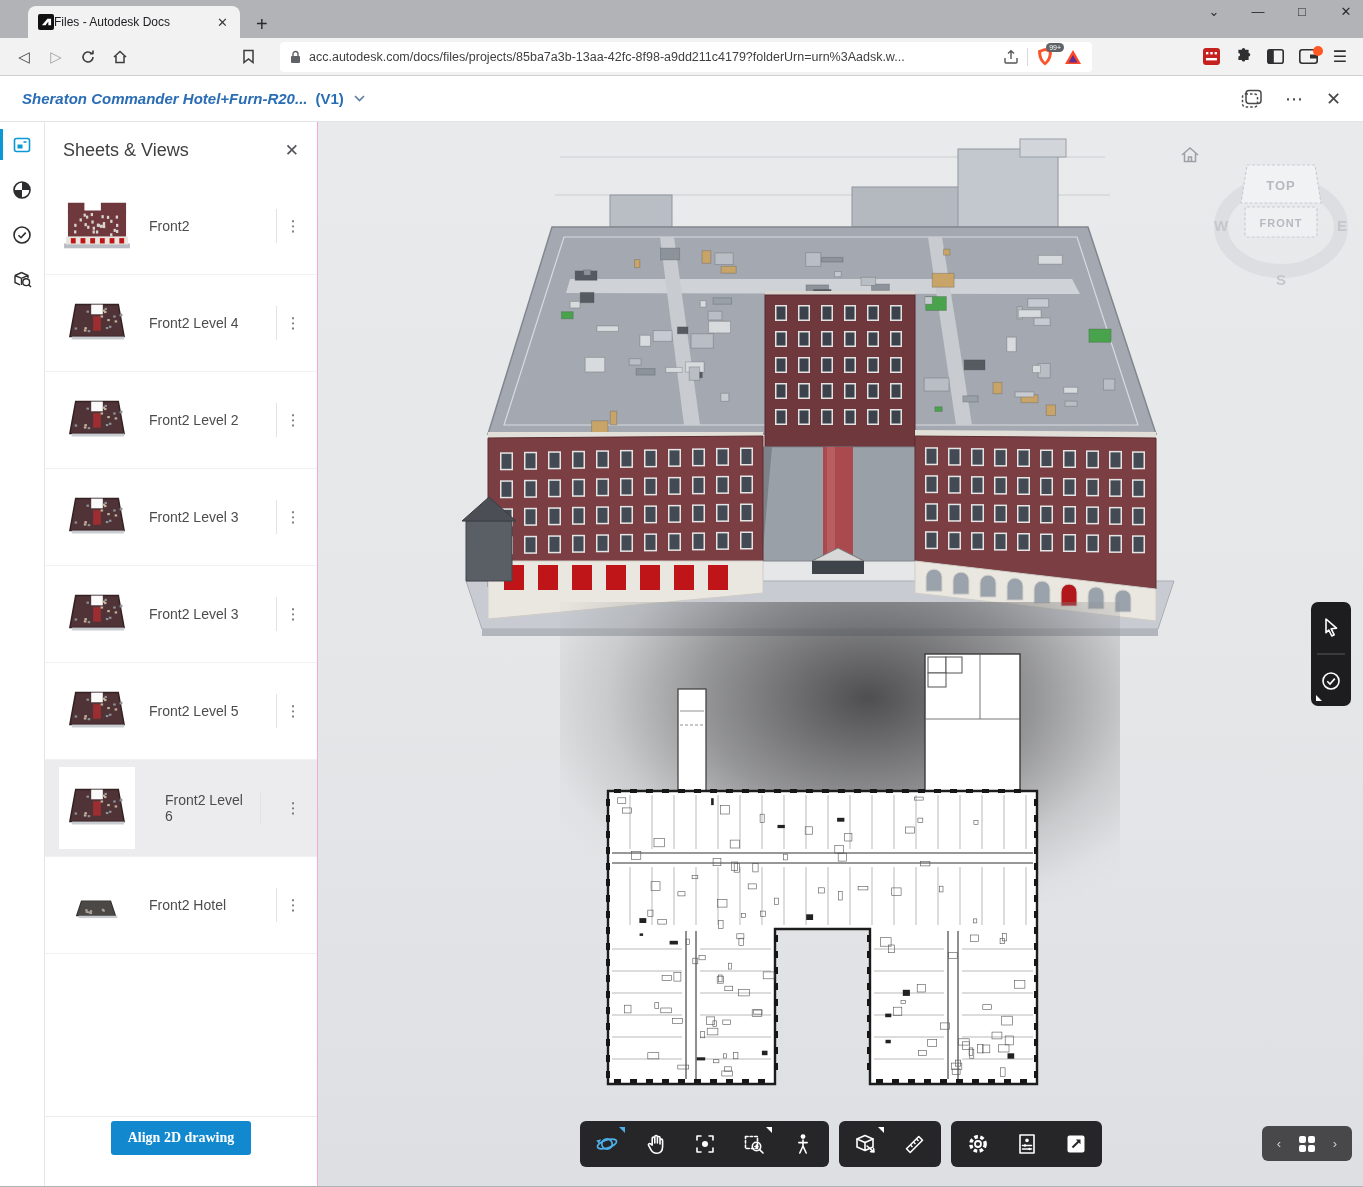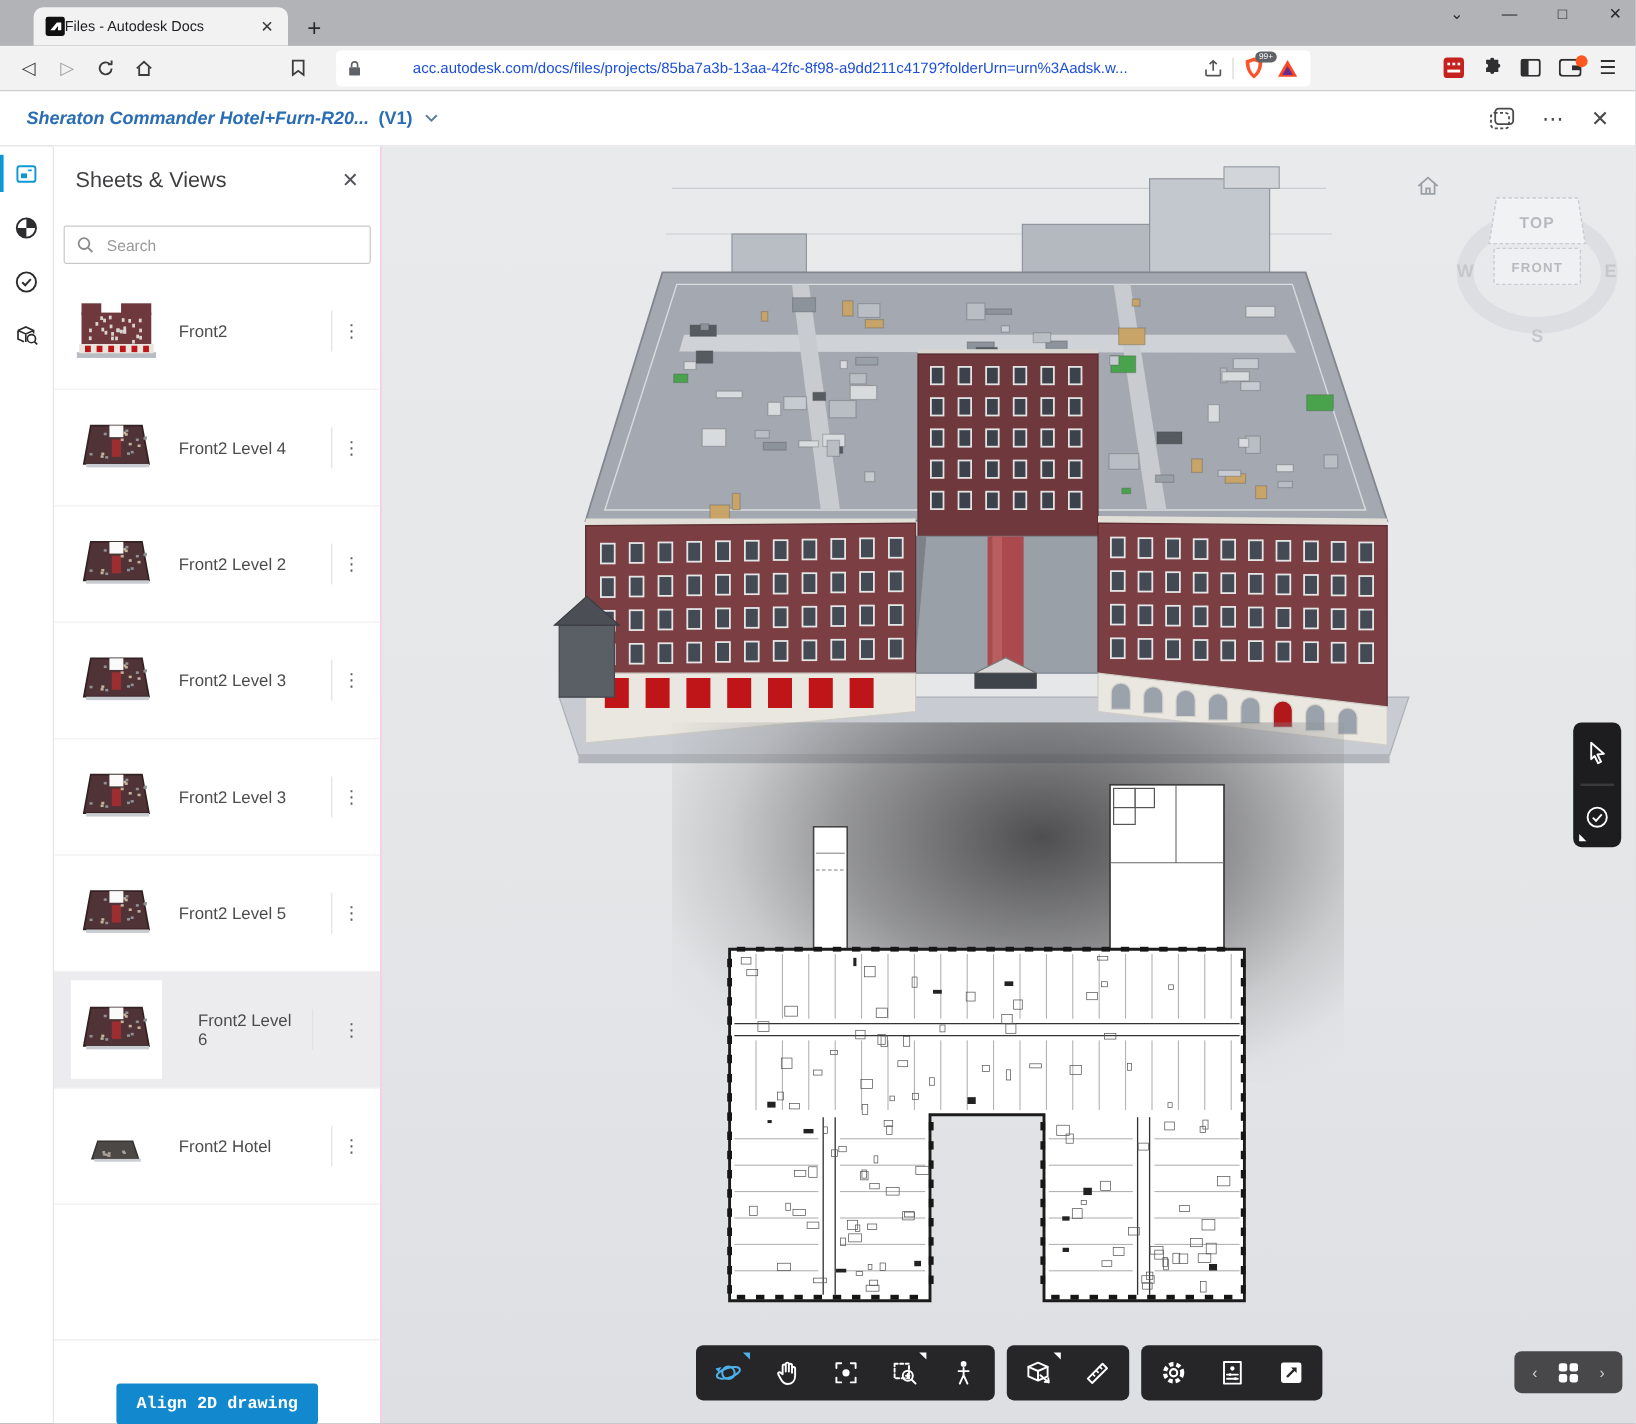--- a/index.html
+++ b/index.html
@@ -11,21 +11,21 @@
   .favicon{width:16px;height:16px;background:#111;border-radius:2px;flex:0 0 auto;display:flex;align-items:center;justify-content:center;}
   .tab-title{flex:1;font-size:12px;color:#202124;white-space:nowrap;overflow:hidden;text-overflow:ellipsis;}
   .tab-close{font-size:13px;color:#3c3c3e;padding:0 2px;}
   .newtab{font-size:20px;color:#2a2a2c;margin:0 0 4px 16px;line-height:1;}
   .wincontrols{position:absolute;right:8px;top:4px;display:flex;gap:26px;align-items:center;color:#2a2a2c;}
   .wincontrols span{width:18px;text-align:center;font-size:13px;}
   .toolbar{height:37px;background:#f2f2f3;border-bottom:1px solid #cfd0d2;display:flex;align-items:center;padding:0 10px;gap:4px;}
   .navbtn{width:28px;height:28px;display:flex;align-items:center;justify-content:center;color:#3d3d3f;font-size:15px;}
   .navbtn.disabled{color:#a2a2a4;}
   .urlbar{flex:0 0 812px;height:30px;margin-left:14px;background:#fff;border-radius:4px;display:flex;align-items:center;padding:0 10px;gap:8px;box-sizing:border-box;}
-  .url-text{flex:1;font-size:12.5px;color:#1d4ed8;white-space:nowrap;overflow:hidden;margin-left:35px;}
+  .url-text{flex:1;font-size:12.5px;color:#404040;white-space:nowrap;overflow:hidden;}
   .url-div{width:1px;height:18px;background:#d8d8da;}
   .shield-wrap{position:relative;width:20px;height:20px;}
   .shield-badge{position:absolute;top:-4px;right:-8px;background:#5f6368;color:#fff;font-size:7px;padding:1px 3px;border-radius:6px;}
   .ext-row{margin-left:auto;display:flex;align-items:center;gap:15px;padding-right:6px;}
   .ext-red{width:17px;height:17px;background:#c5221f;border-radius:3px;display:flex;align-items:center;justify-content:center;}
   .wallet-wrap{position:relative;}
   .wallet-dot{position:absolute;top:-3px;right:-5px;width:10px;height:10px;border-radius:50%;background:#ff5722;}
   .hamburger{font-size:16px;color:#2f2f31;}
   
   .doc-header{height:46px;background:#fff;border-bottom:1px solid #e4e4e6;display:flex;align-items:center;padding:0 22px;box-sizing:border-box;}
@@ -54,21 +54,21 @@
   .search-box input{border:0;outline:0;flex:1;font-size:13px;font-family:inherit;color:#333;background:transparent;}
   .search-box input::placeholder{color:#9a9a9c;}
   .sheet-list{flex:1;overflow:hidden;}
   .row{height:97px;display:flex;align-items:center;padding:0 8px 0 14px;box-sizing:border-box;border-bottom:1px solid #f1f1f2;}
   .row.selected{background:#ececee;gap:16px;}
   .thumb{width:76px;height:82px;background:#fff;display:flex;align-items:center;justify-content:center;flex:0 0 auto;}
   .row-label{margin-left:14px;flex:1;font-size:14px;color:#4c4c4e;}
   .row-div{width:1px;height:34px;background:#e2e2e4;flex:0 0 auto;}
   .kebab{width:32px;display:flex;align-items:center;justify-content:center;color:#5f5f61;font-size:15px;letter-spacing:0;}
   .panel-footer{flex:0 0 auto;border-top:1px solid #ececee;height:69px;display:flex;justify-content:center;align-items:flex-start;}
-  .align-btn{margin-top:36px;background:#1289cf;color:#fff;border:none;border-radius:3px;font-family:Liberation Mono, monospace;font-size:14px;font-weight:bold;padding:9px 17px;}
+  .align-btn{margin-top:4px;background:#1289cf;color:#fff;border:none;border-radius:3px;font-family:Liberation Serif, serif;font-size:14px;font-weight:bold;padding:9px 17px;}
   
   .viewport{flex:1;position:relative;overflow:hidden;background:linear-gradient(180deg,#e9eaec 0%,#e5e6e8 55%,#dedfe2 100%);}
   .abs{position:absolute;}
   .shadow-blob{left:242px;top:480px;width:560px;height:300px;background:radial-gradient(ellipse at 55% 32%,rgba(62,62,64,.9) 0%,rgba(96,96,98,.6) 38%,rgba(140,140,142,.3) 60%,rgba(180,180,182,.08) 76%,transparent 85%);}
   .dark-vtb{left:993px;top:480px;width:40px;height:104px;background:#1d1d1f;border-radius:7px;display:flex;flex-direction:column;align-items:center;}
   .dark-vtb .vbtn{width:40px;height:51px;display:flex;align-items:center;justify-content:center;position:relative;}
   .dark-vtb .vdiv{width:28px;height:2px;background:#3a3a3c;}
   .flyout-bl::after{content:"";position:absolute;left:5px;bottom:5px;width:0;height:0;border-bottom:6px solid #fff;border-right:6px solid transparent;}
   .btoolbar{bottom:19px;display:flex;gap:10px;left:262px;}
   .tgroup{background:#262628;border-radius:6px;display:flex;padding:0 2px;height:46px;align-items:center;}
@@ -213,29 +213,20 @@
           <circle cx="14.2" cy="13.2" r="3.4"></circle>
           <path d="M16.7 15.7 L19 18"></path>
         </svg>
     </div>
   </div>
 
   <div class="panel">
     <div class="panel-header">
       <span class="panel-title">Sheets &amp; Views</span>
       <span class="panel-close">✕</span>
-    </div>
-    <div class="search-wrap">
-      <div class="search-box">
-        <svg width="14" height="14" viewBox="0 0 14 14" fill="none" stroke="#8a8a8c" stroke-width="1.5">
-            <circle cx="6" cy="6" r="4.5"></circle>
-            <path d="M9.5 9.5 L13 13"></path>
-          </svg>
-        <input placeholder="Search" style="">
-      </div>
     </div>
     <div class="sheet-list" id="sheet-list">
         <div class="row">
           <span class="thumb">
             <svg width="70" height="62" viewBox="0 0 72 64">
               <rect x="2" y="50" width="68" height="5" fill="#b9bdc3"></rect>
               <rect x="6" y="8" width="17" height="10" fill="#6e383c"></rect>
               <rect x="40" y="8" width="26" height="10" fill="#6e383c"></rect>
               <rect x="6" y="16" width="60" height="27" fill="#6e383c"></rect>
               <rect x="36.6" y="29.7" width="2.4" height="3.2" fill="#d8d4cf"></rect>

